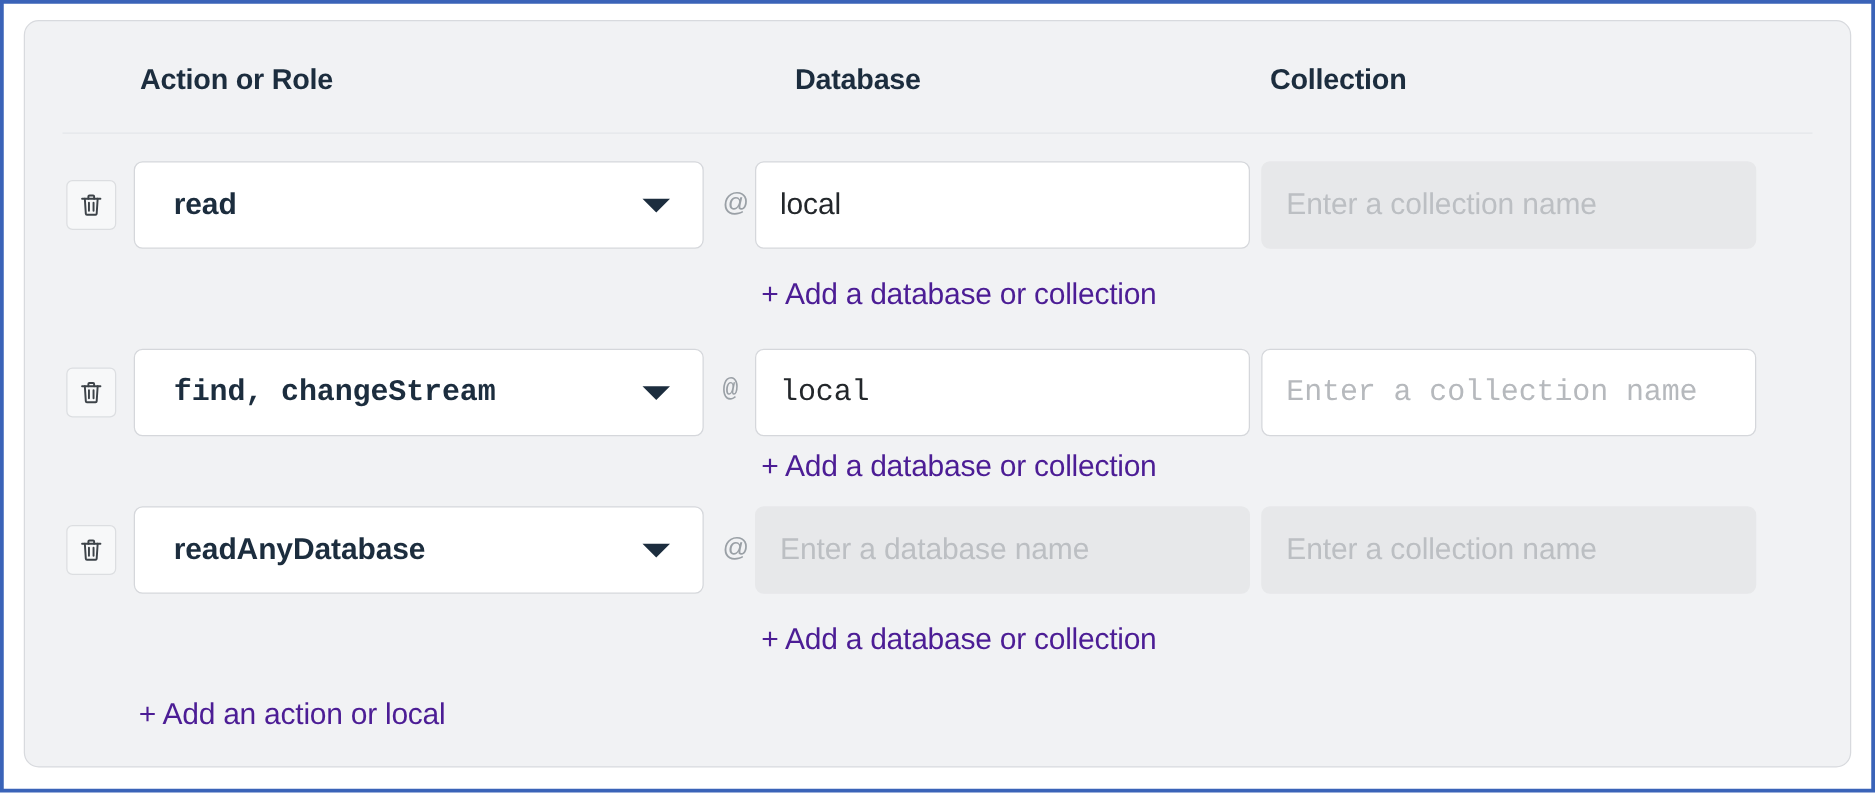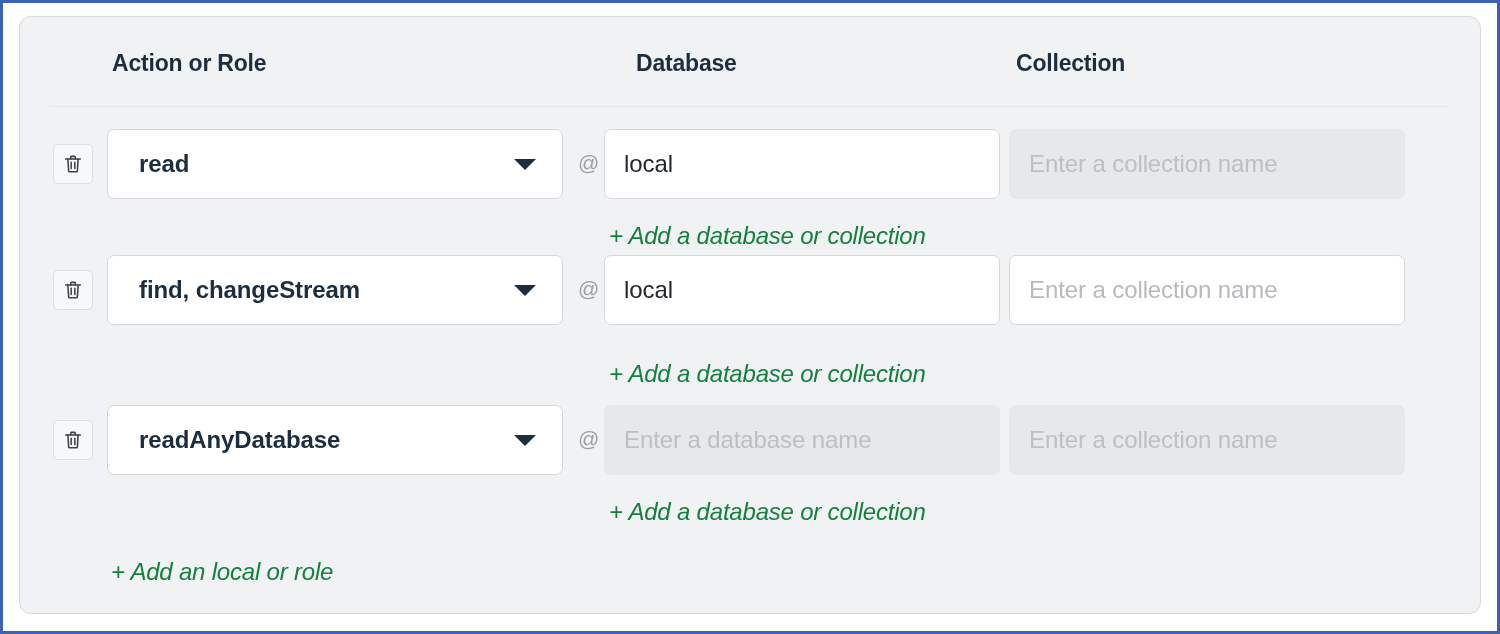--- a/index.html
+++ b/index.html
@@ -53,21 +53,21 @@
   }
 
   
   .rule-row {
     position: absolute;
     left: 0;
     width: 100%;
     height: 70px;
   }
   #row-0 { top: 112px; }
-  #row-1 { top: 238px; }
+  #row-1 { top: 262px; font-family: Liberation Mono, monospace; }
   #row-2 { top: 388px; }
 
   .delete-btn {
     position: absolute;
     left: 33px; top: 15px;
     width: 40px; height: 40px;
     background: #f7f8f9;
     border: 1px solid #dcdee1;
     border-radius: 5px;
     padding: 0;
@@ -142,25 +142,24 @@
   .text-input.disabled .val,
   .text-input.disabled .ph { color: #bcbfc3; }
 
   .db-input  { left: 584px; width: 396px; }
   .col-input { left: 989px; width: 396px; }
 
   
   .add-link {
     position: absolute;
     font-size: 24px;
-    color: #15803d;
+    color: #4c1d95;
     letter-spacing: -0.2px;
     white-space: nowrap;
     cursor: pointer;
-    font-style: italic;
   }
   #add-sub-0 { left: 589px; top: 205px; }
   #add-sub-1 { left: 589px; top: 343px; }
   #add-sub-2 { left: 589px; top: 481px; }
   #add-row   { left: 91px;  top: 541px; }
 </style>
 </head>
 <body>
 
 <div id="page-frame">
@@ -247,16 +246,16 @@
       <div class="text-input db-input disabled">
         <span class="ph">Enter a database name</span>
       </div>
 
       <div class="text-input col-input disabled">
         <span class="ph">Enter a collection name</span>
       </div>
     </div>
     <div class="add-link" id="add-sub-2">+ Add a database or collection</div>
 
-    <div class="add-link" id="add-row">+ Add an local or role</div>
+    <div class="add-link" id="add-row">+ Add an action or local</div>
 
   </div>
 </div>
 
 </body></html>

